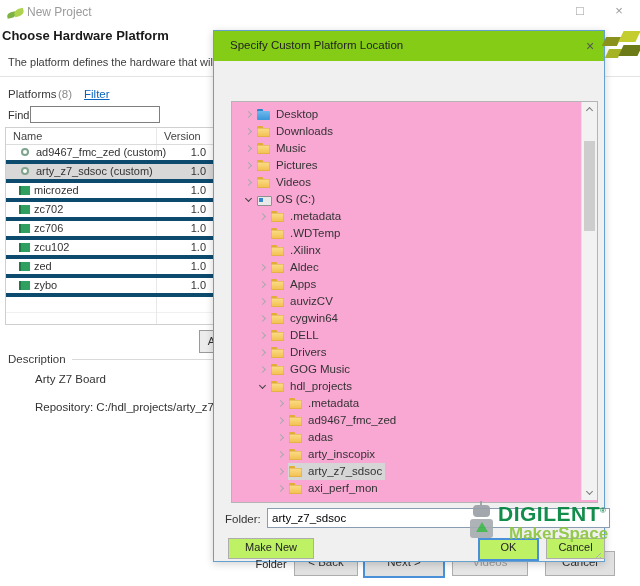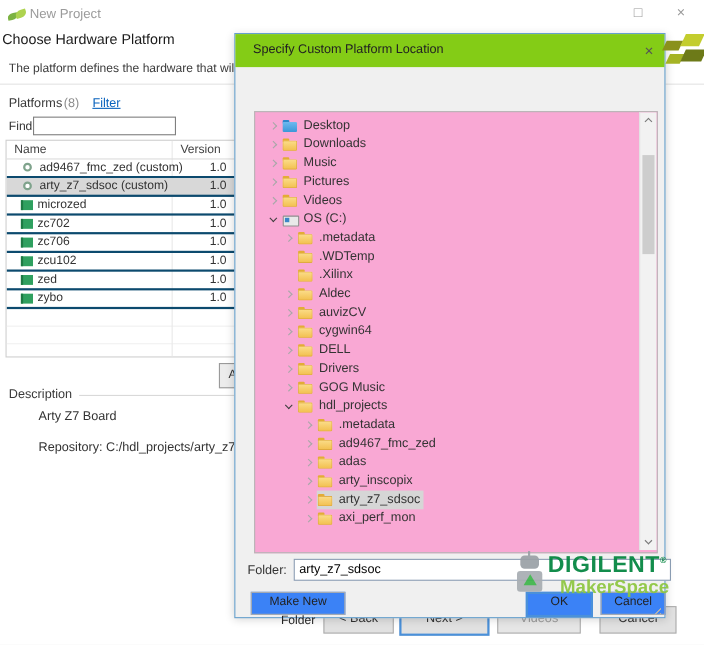--- a/index.html
+++ b/index.html
@@ -9,32 +9,32 @@
 
   
   #main-window{left:0;top:0;width:640px;height:586px;background:#fff;}
   .win-title{left:27px;top:5px;font-size:12px;color:#9b9b9b;}
   .leaf-icon{left:7px;top:8px;width:18px;height:12px;}
   .leaf-icon i{position:absolute;border-radius:60% 0 60% 0;}
   .leaf-icon .l1{left:0;top:4px;width:9px;height:6px;background:#7cb342;transform:rotate(-12deg);}
   .leaf-icon .l2{left:7px;top:1px;width:10px;height:7px;background:#aed34f;transform:rotate(-18deg);}
   .cap-btn{top:3px;width:20px;height:16px;text-align:center;font-size:13px;color:#9a9a9a;line-height:16px;cursor:default;}
   #btn-max{left:570px;} #btn-close{left:609px;}
-  .page-heading{left:2px;top:28px;font-size:13px;font-weight:normal;color:#1a1a1a;}
+  .page-heading{left:2px;top:28px;font-size:13px;font-weight:bold;color:#1a1a1a;}
   .page-sub{left:8px;top:56px;font-size:11px;color:#3c3c3c;}
   .hsep{left:0;top:76px;width:640px;height:1px;background:#e3e3e3;}
   .platforms-label{left:8px;top:88px;font-size:11.5px;color:#3a3a3a;}
   .platforms-count{left:58px;top:88px;font-size:11.5px;color:#8c8c8c;}
   .filter-link{left:84px;top:88px;font-size:11.5px;color:#0a63bd;text-decoration:underline;cursor:pointer;}
   .find-label{left:8px;top:109px;font-size:11px;}
   .find-input{left:30px;top:106px;width:122px;height:15px;border:1px solid #7f7f7f;background:#fff;font-size:11px;padding:0 3px;font-family:"Liberation Sans",sans-serif;}
 
   
   #ptable{left:5px;top:127px;width:209px;height:196px;border:1px solid #cfcfcf;background:#fff;overflow:hidden;}
-  .prow,.phead{position:relative;height:15px;line-height:15px;font-size:11px;border-bottom:2px solid #0c4a6e;}
+  .prow,.phead{position:relative;height:15px;line-height:15px;font-size:11px;border-bottom:4px solid #0c4a6e;}
   .phead{height:16px;line-height:16px;color:#444;border-bottom:1px solid #dcdcdc;}
   .phead .c1{position:absolute;left:7px;}
   .phead .c2{position:absolute;left:158px;}
   .colline{position:absolute;left:150px;top:0;width:1px;height:196px;background:#e8e8e8;}
   .prow .nm{position:absolute;left:30px;white-space:nowrap;}
   .prow.std .nm{left:28px;}
   .prow .vv{position:absolute;left:150px;width:50px;text-align:right;padding-right:13px;}
   .prow.selrow{background:#d8d8d8;}
   .picon{position:absolute;top:3px;width:9px;height:9px;}
   .prow.cust .picon{left:15px;border:2.5px solid #7fa38c;border-radius:50%;width:4px;height:4px;background:#fff;}
@@ -88,21 +88,21 @@
   #tree-scroll{position:absolute;left:349px;top:0;width:15px;height:398px;background:#f2f2f2;border-left:1px solid #e2e2e2;}
   .sarrow{position:absolute;left:0;width:15px;height:15px;}
   .sarrow::before{content:"";position:absolute;left:5px;width:4px;height:4px;border:solid #7a7a7a;}
   #sarrow-up::before{top:6px;border-width:1.5px 0 0 1.5px;transform:rotate(45deg);}
   #sarrow-down{bottom:0;} #sarrow-down::before{top:4px;border-width:0 1.5px 1.5px 0;transform:rotate(45deg);}
   #sthumb{position:absolute;left:2px;top:39px;width:11px;height:90px;background:#cdcdcd;}
 
   .folder-label{position:absolute;left:11px;top:482px;font-size:11.5px;color:#333;}
   .folder-input{position:absolute;left:53px;top:477px;width:333px;height:18px;border:1px solid #8a9cb2;background:#fff;
        font-size:11.5px;padding:0 4px;font-family:"Liberation Sans",sans-serif;}
-  .dbtn{position:absolute;top:507px;height:19px;background:#3b82f6;border:1px solid #adadad;font-size:11px;
+  .dbtn{position:absolute;top:507px;height:19px;background:#bef264;border:1px solid #adadad;font-size:11px;
         text-align:center;line-height:17px;color:#222;cursor:pointer;}
   #btn-mknew{left:14px;width:84px;}
   #btn-ok{left:264px;width:57px;border:2px solid #4a90d9;line-height:15px;}
   #btn-cancel{left:332px;width:57px;}
   .grip{position:absolute;left:378px;top:519px;width:9px;height:9px;
         background:repeating-linear-gradient(135deg,transparent 0 2px,#b0b0b0 2px 3px);
         clip-path:polygon(100% 0,100% 100%,0 100%);}
 
   
   #watermark{left:462px;top:500px;width:178px;height:52px;z-index:30;pointer-events:none;opacity:.92;}
@@ -287,20 +287,27 @@
           <span class="chev collapsed"></span>
           <span class="hl">
             <span class="ticon folder"></span>
             <span class="tlabel">Aldec</span>
           </span>
         </div>
       <div class="titem lvl2">
           <span class="chev collapsed"></span>
           <span class="hl">
             <span class="ticon folder"></span>
+            <span class="tlabel">Apps</span>
+          </span>
+        </div>
+      <div class="titem lvl2">
+          <span class="chev collapsed"></span>
+          <span class="hl">
+            <span class="ticon folder"></span>
             <span class="tlabel">auvizCV</span>
           </span>
         </div>
       <div class="titem lvl2">
           <span class="chev collapsed"></span>
           <span class="hl">
             <span class="ticon folder"></span>
             <span class="tlabel">cygwin64</span>
           </span>
         </div>

